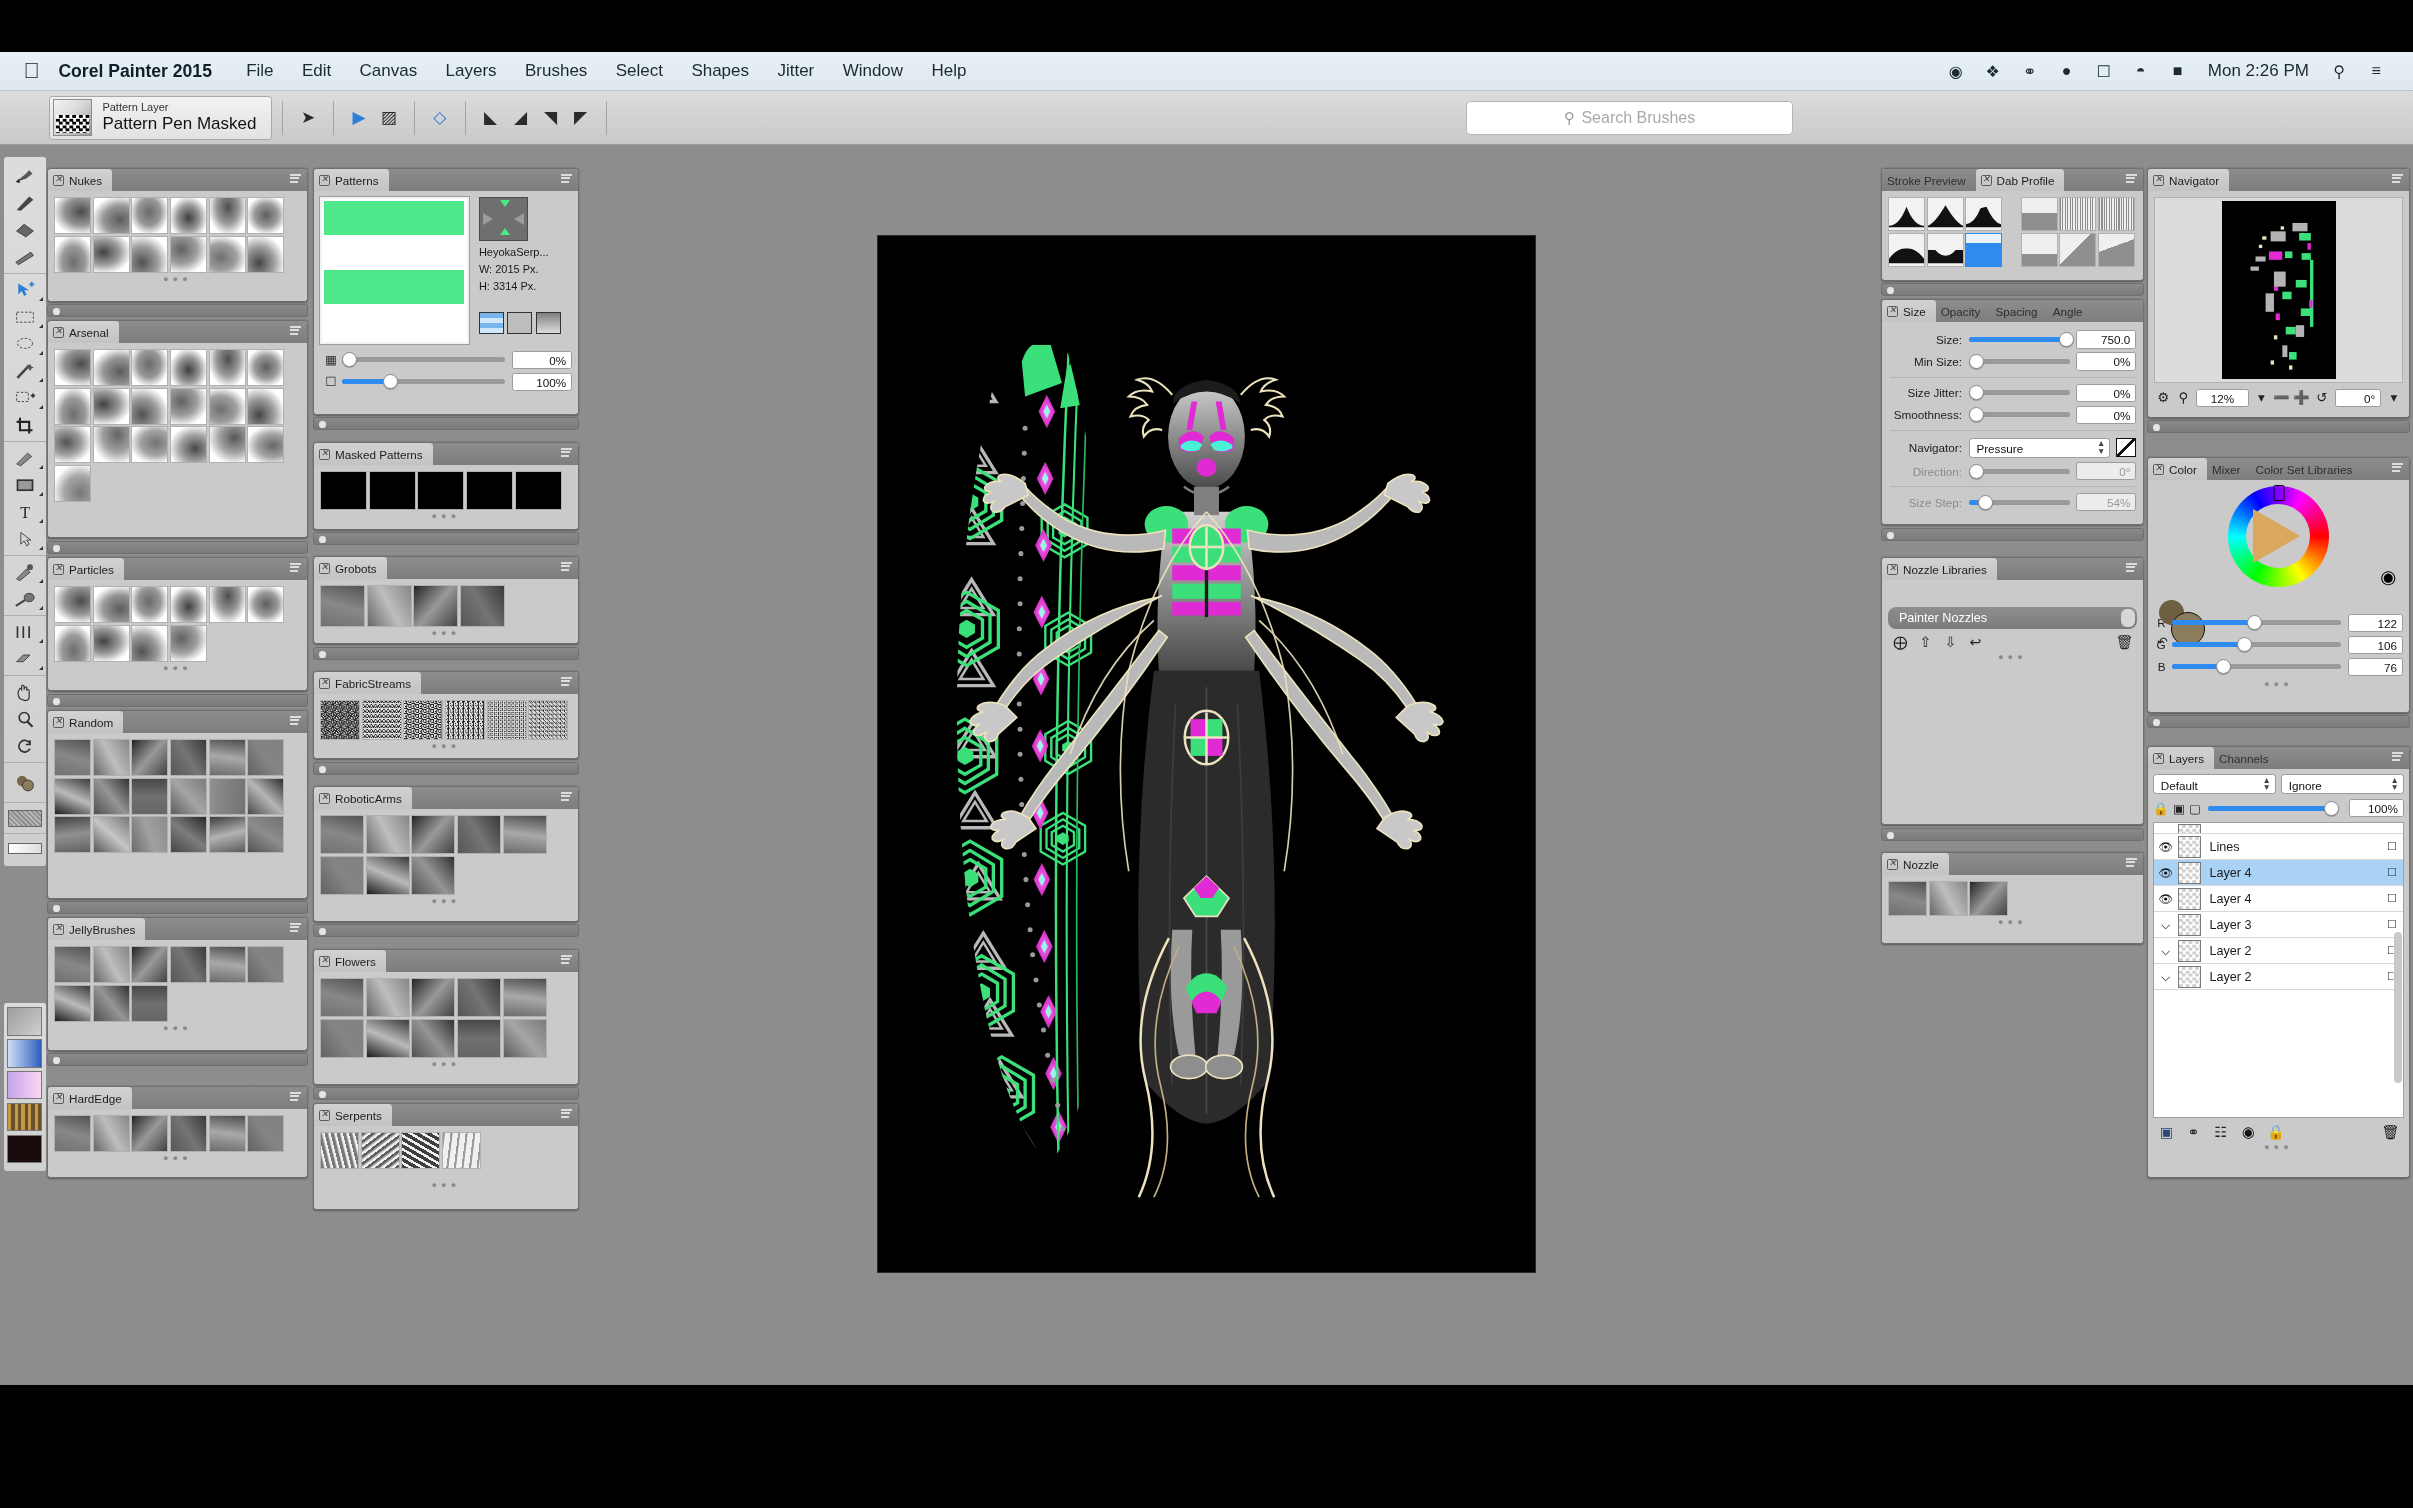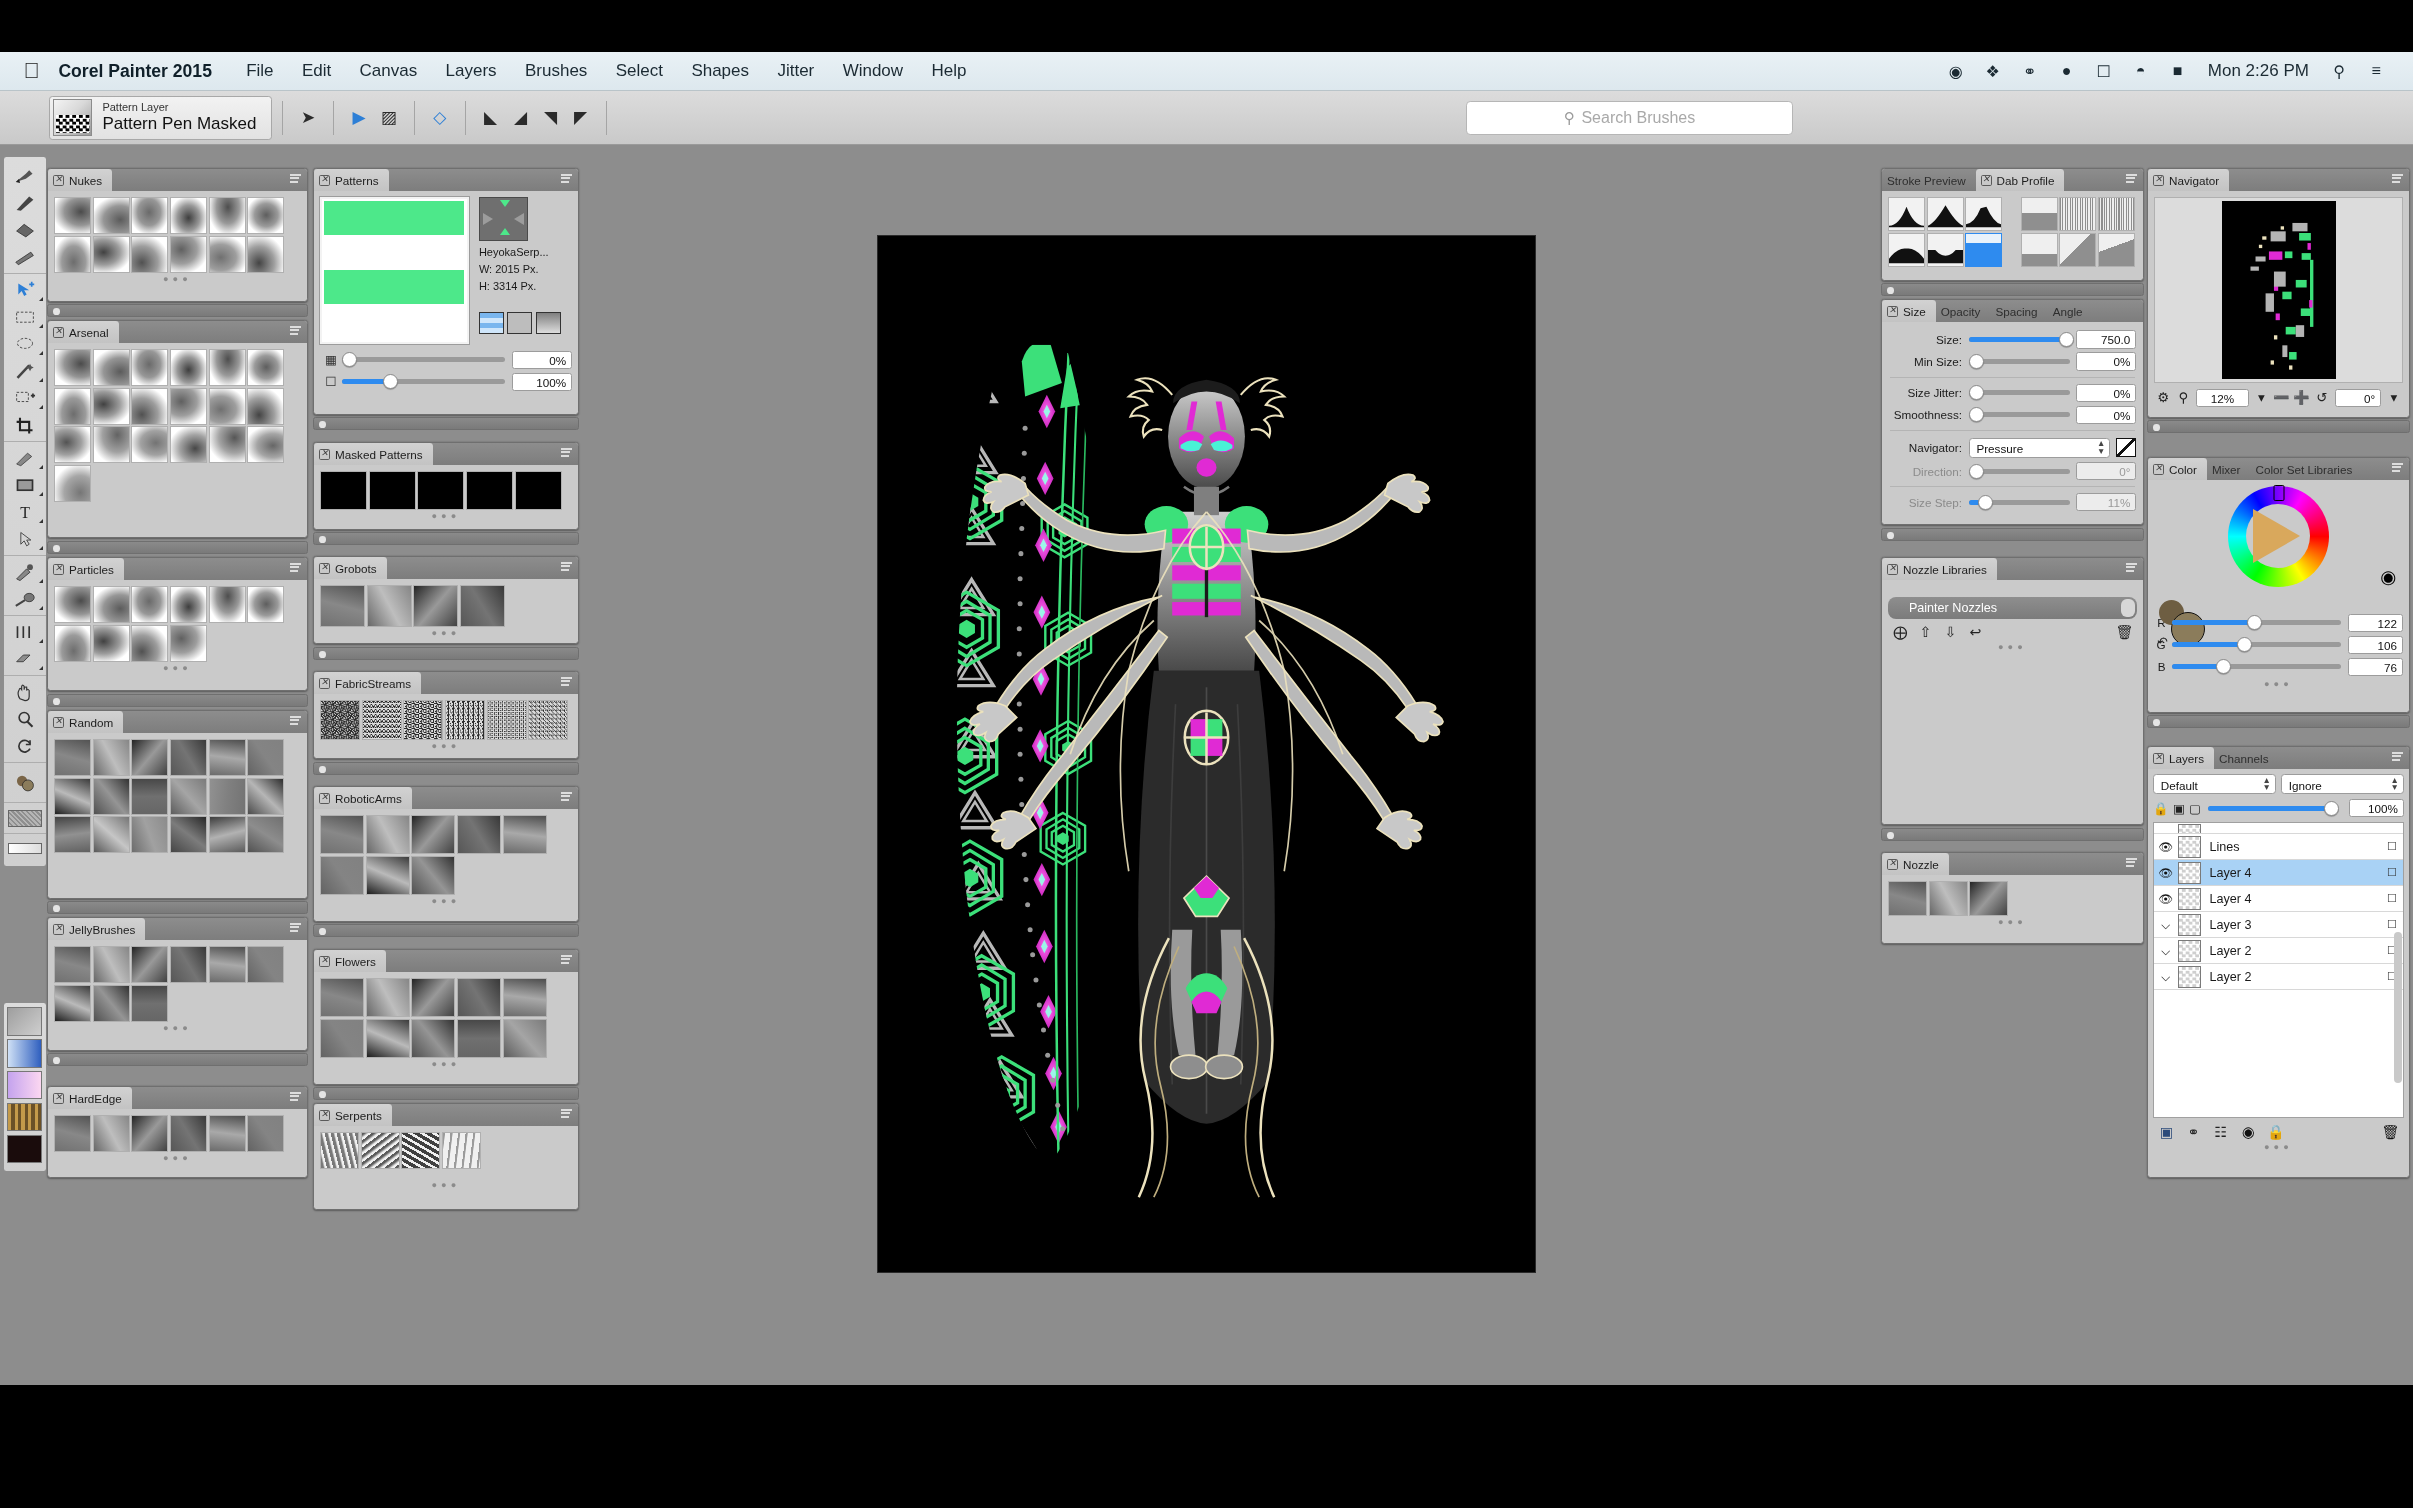--- a/index.html
+++ b/index.html
@@ -1162,40 +1162,40 @@
           </div>
         <div class="numbox dim">0°</div>
       </div>
       <div class="hr"></div>
       <div class="row">
         <span class="lbl" style="color:#8b8b8b">Size Step:</span>
         <div class="slide">
             <div class="fill" style="width:11%"></div>
             <div class="knob" style="left:9%"></div>
           </div>
-        <div class="numbox dim">11%</div>
+        <div class="numbox dim">54%</div>
       </div>
     </div>
   </div>
   <div class="gripbar" style="left:1881px;top:528px;width:263px;"></div>
 
   <div class="panel" style="left:1881px;top:557px;width:263px;height:268px;">
     <div class="ptab">
       <span class="ptabname">
           <i class="xbox">✕</i>
           <span>Nozzle Libraries</span>
         </span>
       <span class="pmenu">
           <i></i>
           <i></i>
           <i></i>
         </span>
     </div>
     <div class="pbody">
-      <div style="margin-top:11px;height:22.6px;background:linear-gradient(#8e8e8e,#7b7b7b);border-radius:8px;display:flex;align-items:center;padding:0 21px;position:relative;">
+      <div style="margin-top:21px;height:22.6px;background:linear-gradient(#8e8e8e,#7b7b7b);border-radius:8px;display:flex;align-items:center;padding:0 11px;position:relative;">
         <span style="color:#fff;font-size:12.6px;">Painter Nozzles</span>
         <span style="position:absolute;right:2.5px;top:1.7px;width:13.4px;height:18.4px;background:#d7d7d7;border-radius:5.9px;"></span>
       </div>
       <div style="display:flex;align-items:center;margin-top:5px;">
         <span style="font-size:14.2px;color:#222;width:25px;text-align:center">⨁</span>
         <span style="font-size:14.2px;color:#222;width:25px;text-align:center">⇧</span>
         <span style="font-size:14.2px;color:#222;width:25px;text-align:center">⇩</span>
         <span style="font-size:14.2px;color:#222;width:25px;text-align:center">↩</span>
         <span style="margin-left:auto;font-size:14.2px;color:#222;width:25px;text-align:center">🗑</span>
       </div>

